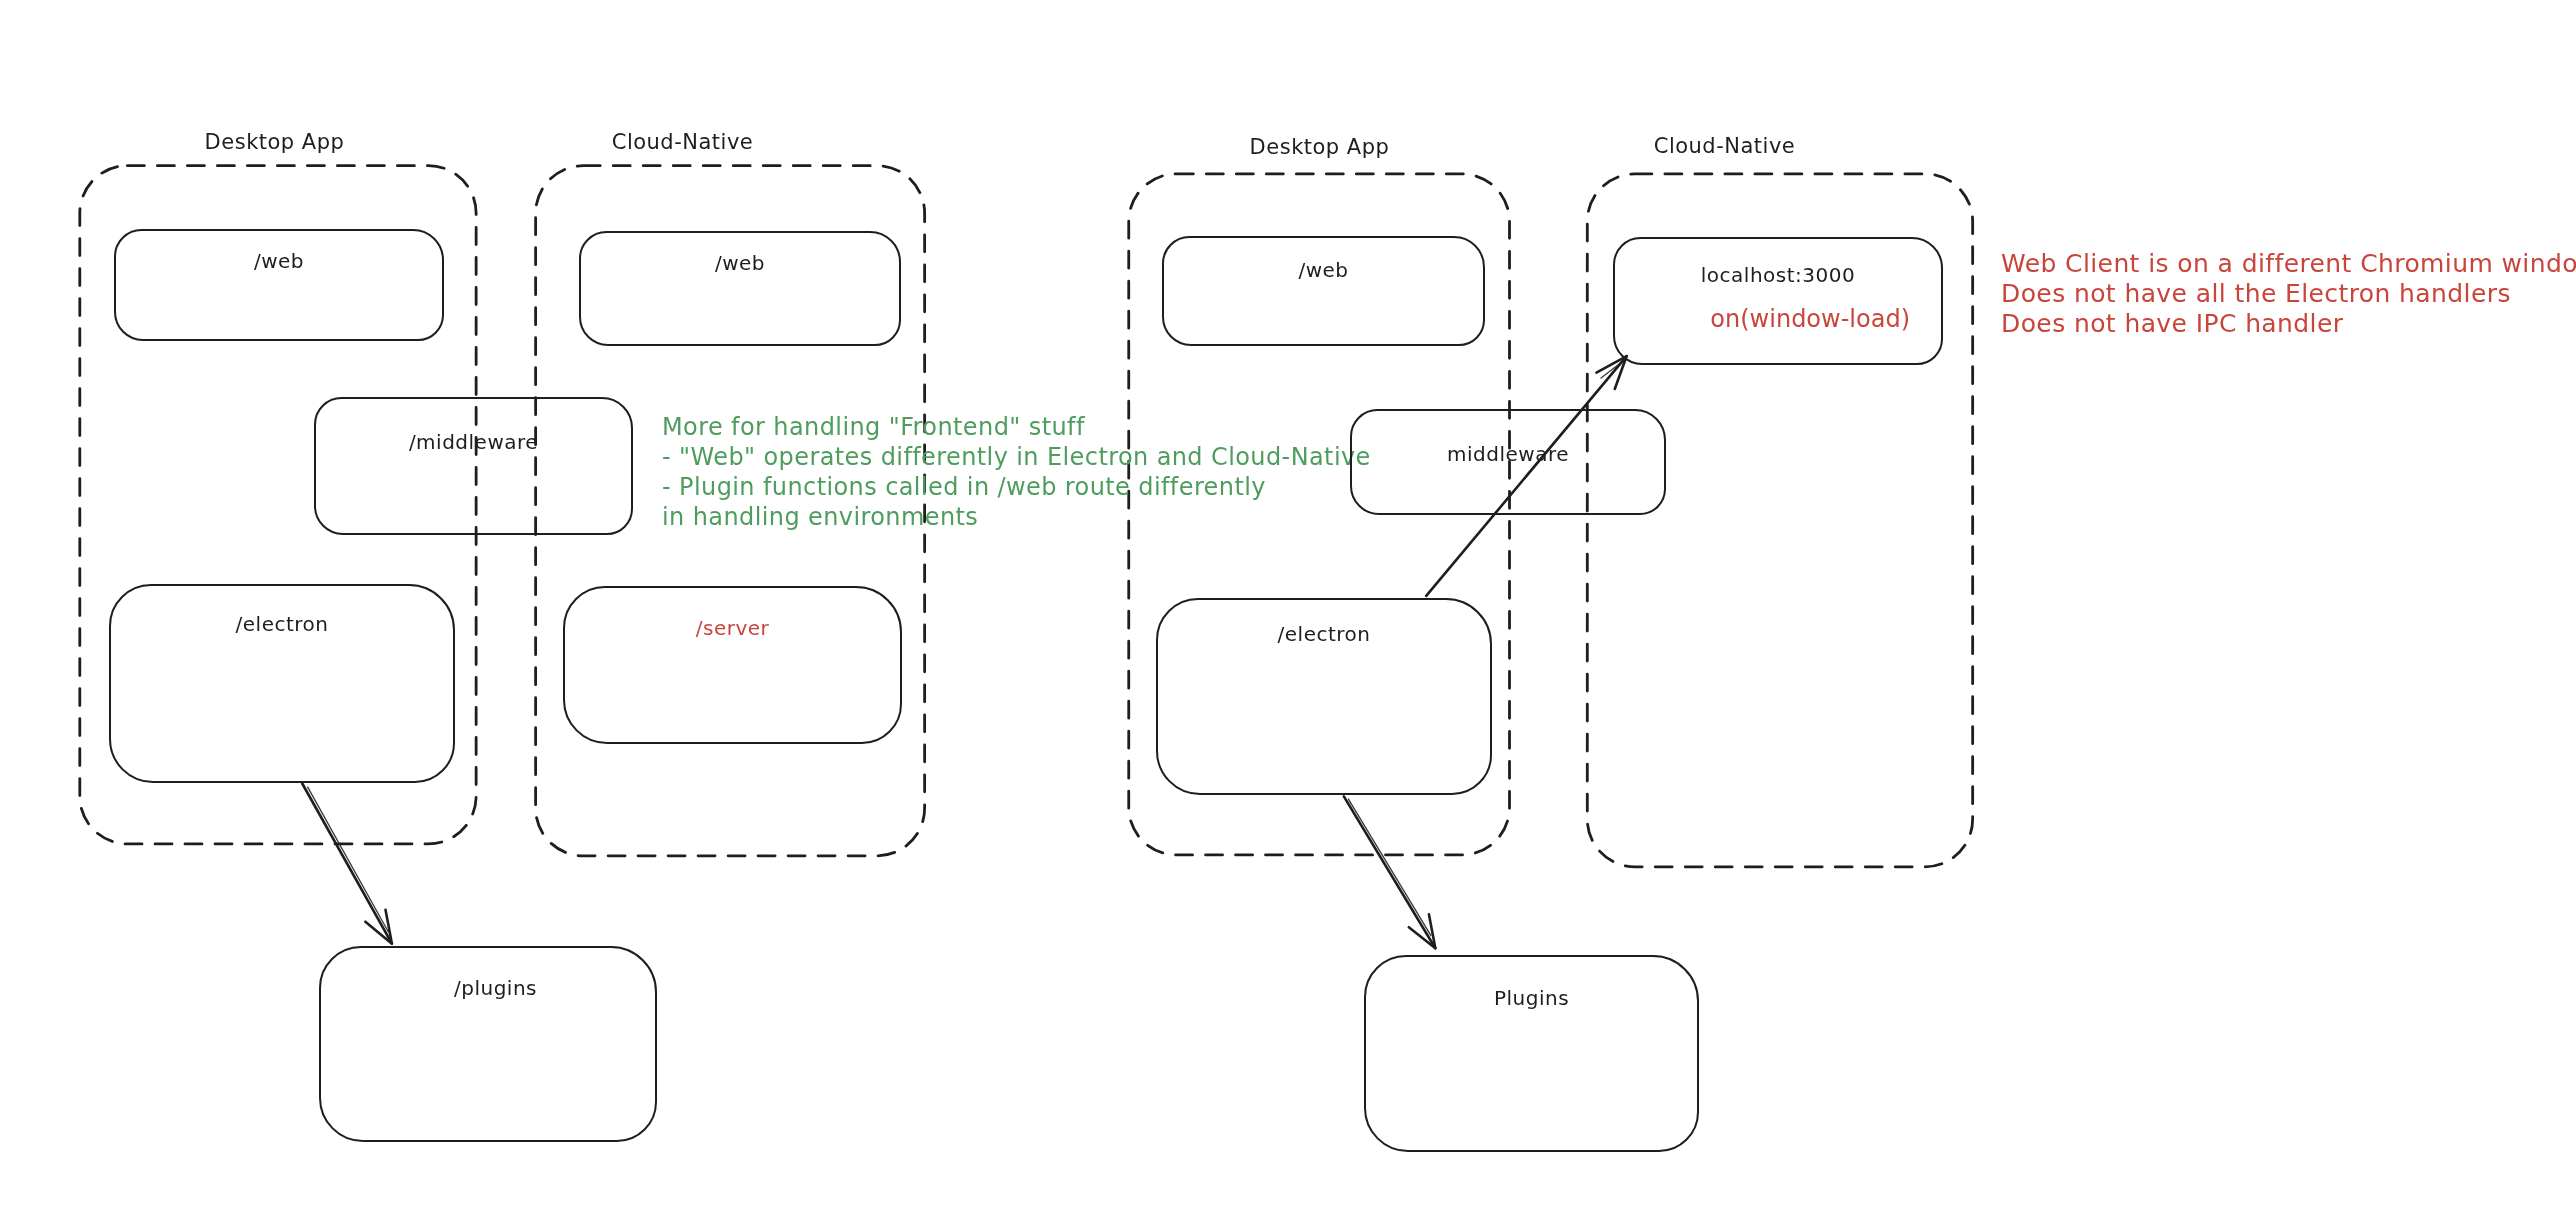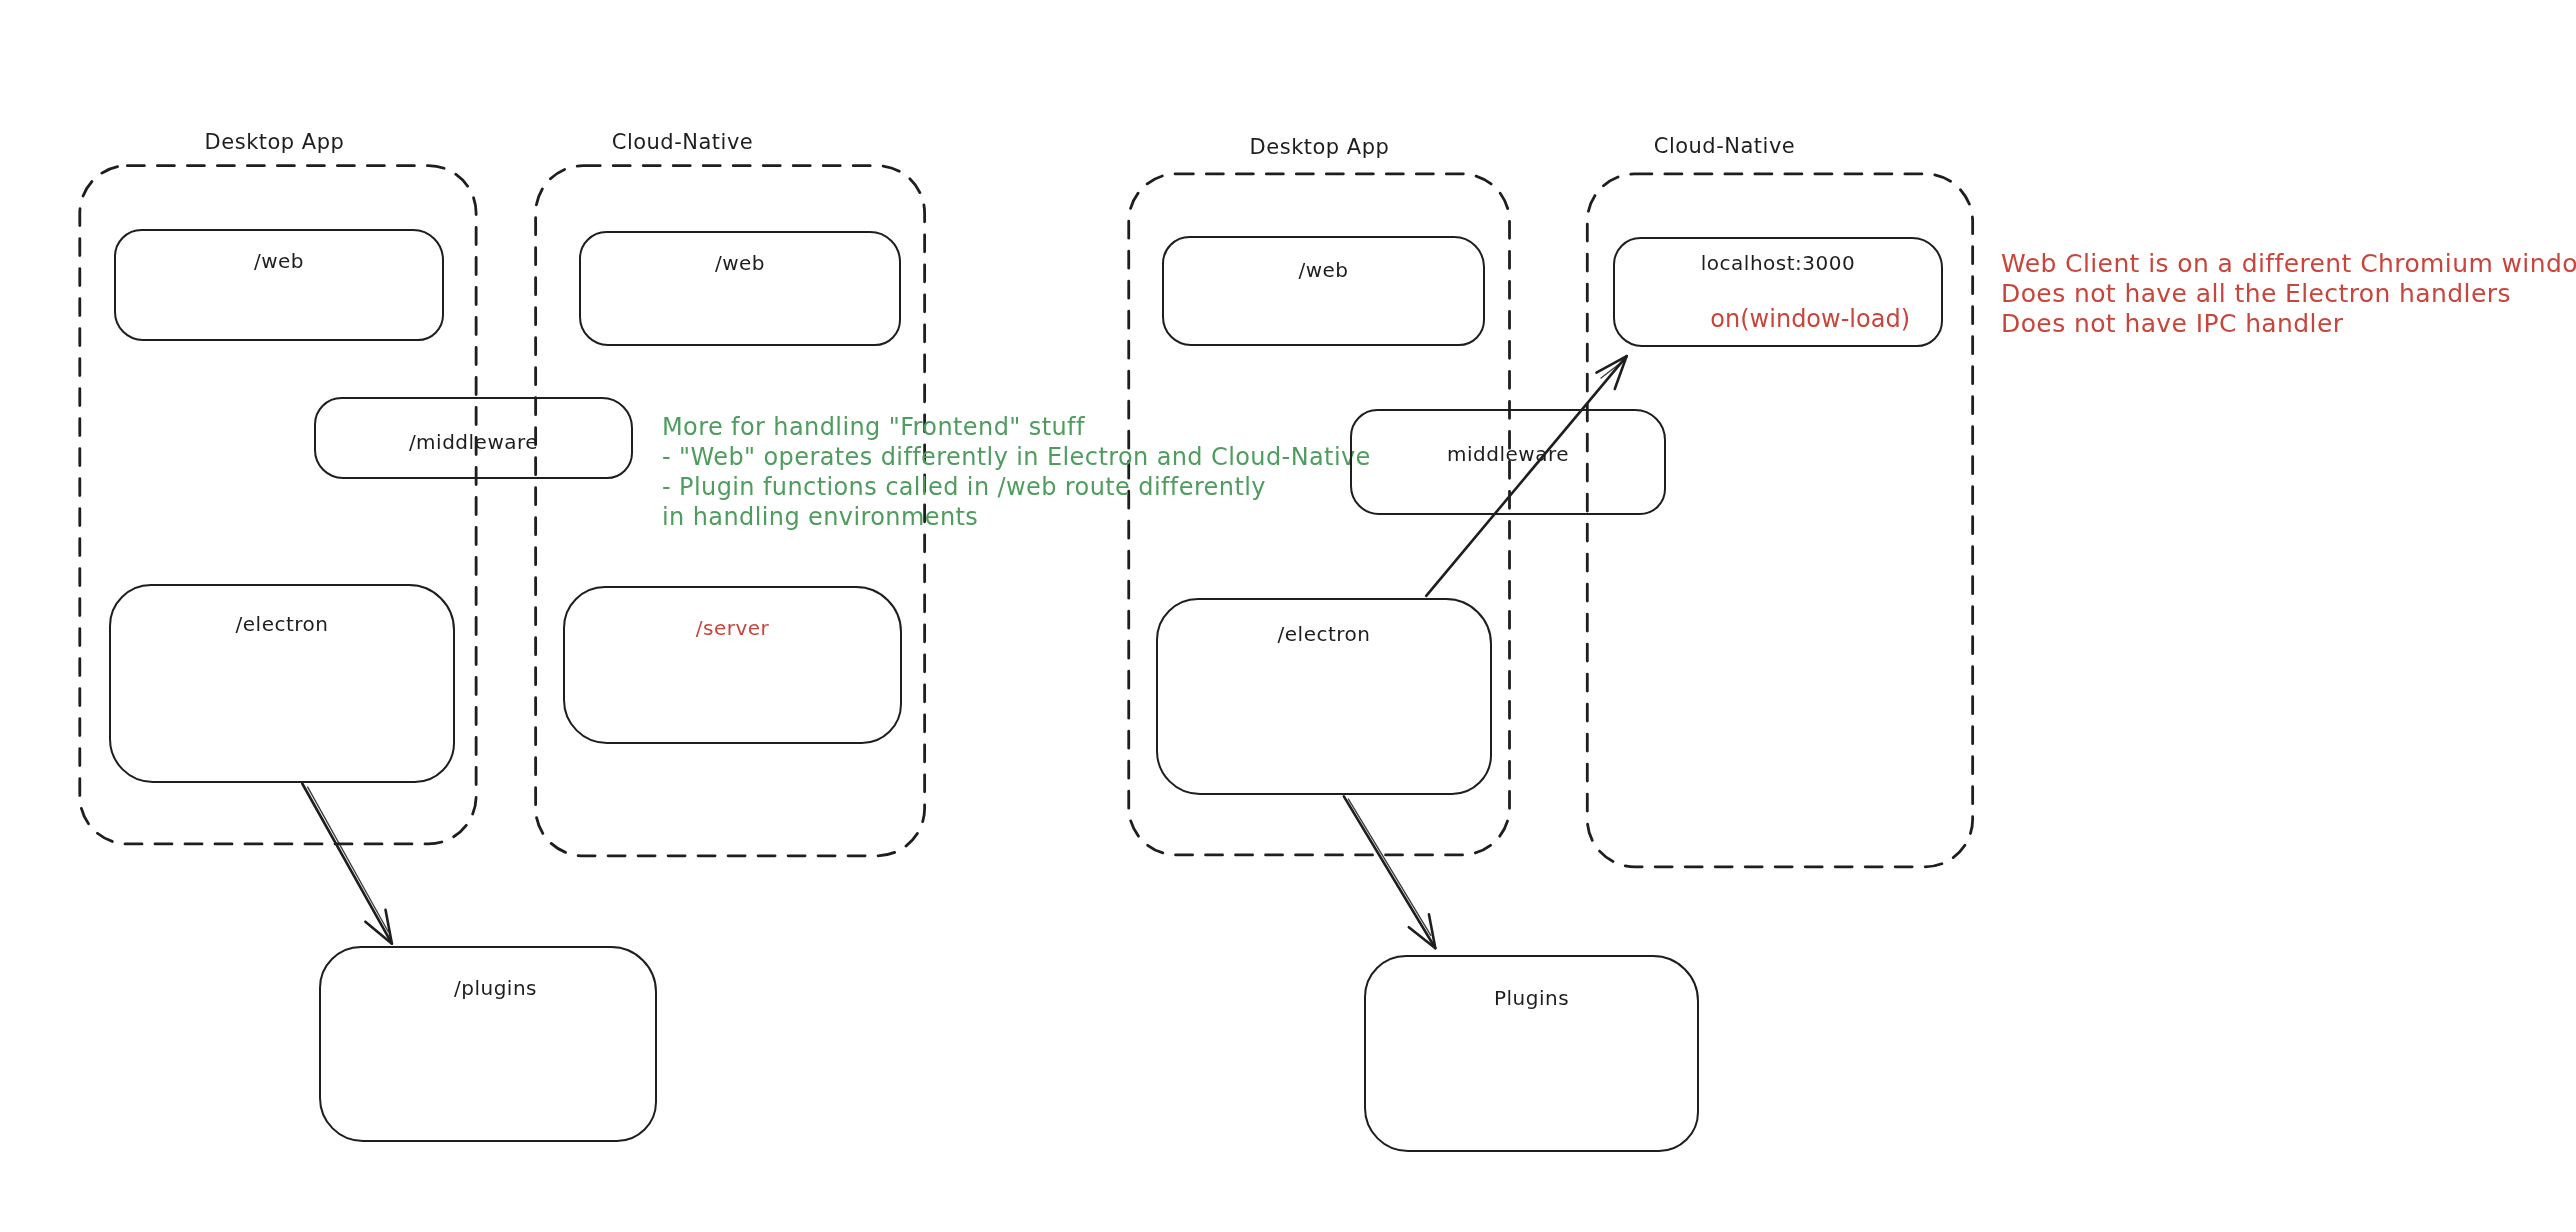--- a/index.html
+++ b/index.html
@@ -109,21 +109,21 @@
   <div class="title" style="left:582px; top:130px; width:201px;">Cloud-Native</div>
 
   <div class="node r-small" style="left:114px; top:229px; width:330px; height:112px; padding-top:18.3px;">
     <span class="label">/web</span>
   </div>
 
   <div class="node r-small" style="left:579px; top:231px; width:322px; height:115px; padding-top:18.3px;">
     <span class="label">/web</span>
   </div>
 
-  <div class="node r-small" style="left:314px; top:397px; width:319px; height:82px; padding-top:31px;">
+  <div class="node r-small" style="left:314px; top:397px; width:319px; height:138px; padding-top:31px;">
     <span class="label">/middleware</span>
   </div>
 
   <div class="node r-big" style="left:109px; top:584px; width:346px; height:199px; padding-top:26px;">
     <span class="label">/electron</span>
   </div>
 
   <div class="node r-big" style="left:563px; top:586px; width:339px; height:158px; padding-top:27.5px;">
     <span class="label" style="color:var(--red);">/server</span>
   </div>
@@ -140,21 +140,21 @@
   </div>
 
   <div class="title" style="left:1219px; top:135px; width:201px;">Desktop App</div>
 
   <div class="title" style="left:1624px; top:134px; width:201px;">Cloud-Native</div>
 
   <div class="node r-small" style="left:1162px; top:236px; width:323px; height:110px; padding-top:20px;">
     <span class="label">/web</span>
   </div>
 
-  <div class="node r-small" style="left:1613px; top:237px; width:330px; height:110px; padding-top:12px;">
+  <div class="node r-small" style="left:1613px; top:237px; width:330px; height:128px; padding-top:24px;">
     <span class="label">localhost:3000</span>
     <span class="sub-label" style="right:31px; top:66px;">on(window-load)</span>
   </div>
 
   <div class="node r-small" style="left:1350px; top:409px; width:316px; height:106px; padding-top:31px;">
     <span class="label">middleware</span>
   </div>
 
   <div class="node r-big" style="left:1156px; top:598px; width:336px; height:197px; padding-top:22px;">
     <span class="label">/electron</span>

